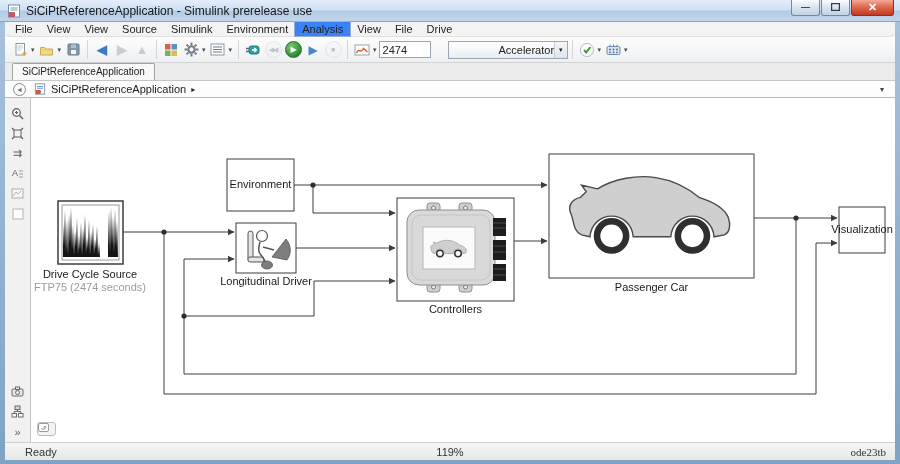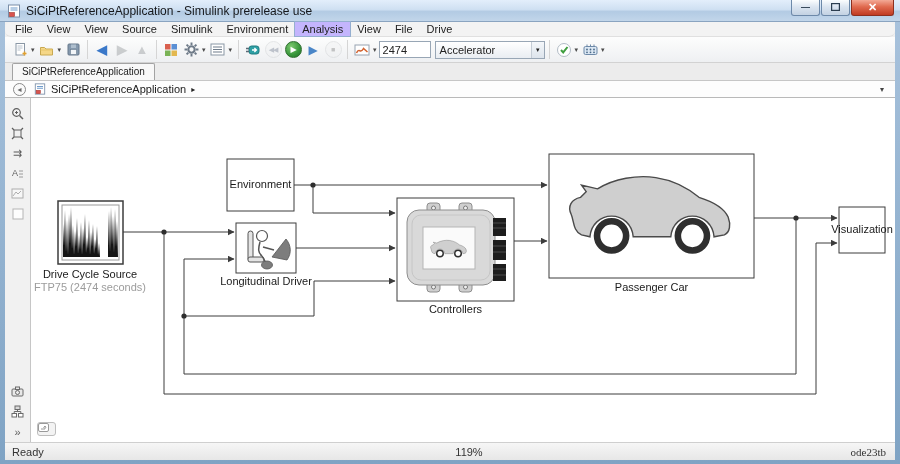--- a/index.html
+++ b/index.html
@@ -23,40 +23,40 @@
   .wbtn svg { display:block; }
 
   
   .client { position:absolute; left:5px; right:5px; top:22px; bottom:4px;
     background:#f0f0f0; display:flex; flex-direction:column; }
 
   
   .menubar { height:15px; display:flex; align-items:center; padding-left:3px;
     background:#f3f3f3; border-bottom:1px solid #e0e0e0; font-size:11px; color:#222;border-radius:6px; }
   .menu-item { padding:0 7px; line-height:14px; }
-  .menu-item.active { background:#c4b5fd; outline:1px solid #95afd0; }
+  .menu-item.active { background:#3b82f6; outline:1px solid #95afd0; }
 
   
   .toolbar { height:26px; display:flex; align-items:center; padding:0 5px;
     background:linear-gradient(#fdfdfd,#eef0f2); border-bottom:1px solid #d2d2d2; }
   .tbtn { height:22px; min-width:20px; padding:0 1px; display:flex; align-items:center;
     justify-content:center; border-radius:2px; }
   .dda { font-size:7px; color:#4a4a4a; margin:0 2px 0 1px; }
   .tsep { width:1px; height:19px; background:#d5d5d5; margin:0 4px; flex:none; }
   .disabled { opacity:.42; filter:grayscale(.7); }
   .arrow-glyph { font-size:13px; font-weight:bold; }
   .runbtn { width:17px; height:17px; border-radius:50%; border:1px solid #2f6e2f;
     background:radial-gradient(circle at 35% 30%, #7cc96f, #37953a 60%, #247128);
     color:#fff; font-size:8px; display:flex; align-items:center; justify-content:center; padding-left:1px; }
   .circbtn { width:17px; height:17px; border-radius:50%; border:1px solid #c2cad2;
     background:#eef1f4; display:flex; align-items:center; justify-content:center; }
   .ttime { width:52px; height:17px; border:1px solid #98a6b5; font-size:11px;
     padding:0 3px; background:#fff; color:#222; font-family:"Liberation Sans",sans-serif; }
-  .combo { width:110px; height:18px; border:1px solid #98a6b5; background:linear-gradient(#fff,#e9edf2);
-    display:flex; align-items:center; font-size:11px; color:#222; margin-left:4px; }
+  .combo { width:120px; height:18px; border:1px solid #98a6b5; background:linear-gradient(#fff,#e9edf2);
+    display:flex; align-items:center; font-size:11px; color:#222; margin-left:17px;text-align:right; }
   .combo span:first-child { flex:1; padding-left:4px; }
   .combo-arrow { font-size:7px; padding:0 4px; border-left:1px solid #c4ccd5; align-self:stretch;
     display:flex; align-items:center; background:linear-gradient(#f4f7fa,#dde4ec); }
 
   
   .tabbar { height:18px; background:#ececec; border-bottom:1px solid #c6c6c6;
     display:flex; align-items:flex-end; padding-left:7px; }
   .tab { height:17px; background:#f8f8f8; border:1px solid #a3a3a3; border-bottom:none;
     border-radius:2px 2px 0 0; font-size:10px; color:#222; padding:0 9px; line-height:16px; }
 
@@ -79,23 +79,23 @@
   .pic.gray { opacity:.45; }
   .pal-spacer { flex:1; }
   .canvas { position:relative; flex:1; background:#fff; overflow:hidden; }
   .canvas svg { position:absolute; left:0; top:0; }
   .persp { position:absolute; left:6px; bottom:6px; width:19px; height:14px;
     border:1px solid #bdbdbd; border-radius:3px; background:#f3f3f3;
     display:flex; align-items:center; justify-content:center; }
 
   
   .statusbar { height:18px; background:linear-gradient(#f6f6f6,#e7e7e7); border-top:1px solid #cfcfcf;
-    display:flex; align-items:center; font-size:11px; color:#333; position:relative; }
+    display:flex; align-items:center; font-size:11px; color:#333; position:relative;padding-left:13px; }
   .status-left { padding-left:7px; }
-  .status-center { position:absolute; left:50%; transform:translateX(-50%);margin-left:19px; }
+  .status-center { position:absolute; left:50%; transform:translateX(-50%); }
   .status-right { margin-left:auto; padding-right:9px;font-family:Liberation Serif, serif; }
 
   svg text { font-family:"Liberation Sans", sans-serif; }
   .blk-label { font-size:11px; fill:#1a1a1a; }
   .blk-sub { font-size:11px; fill:#9c9c9c; }
 </style>
 </head>
 <body>
 
 <div class="window">

